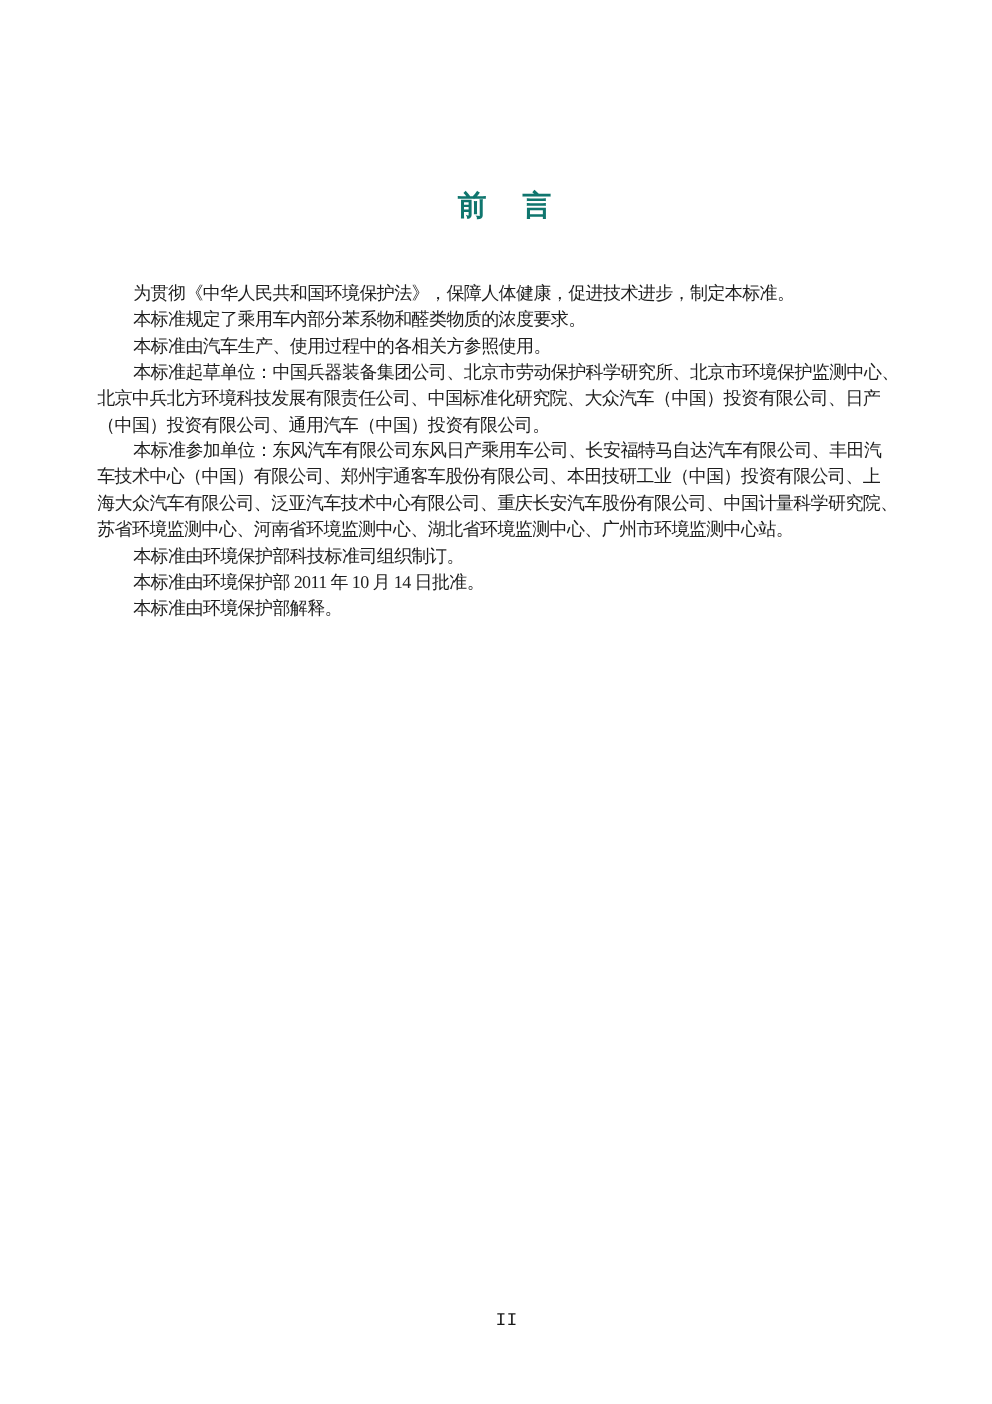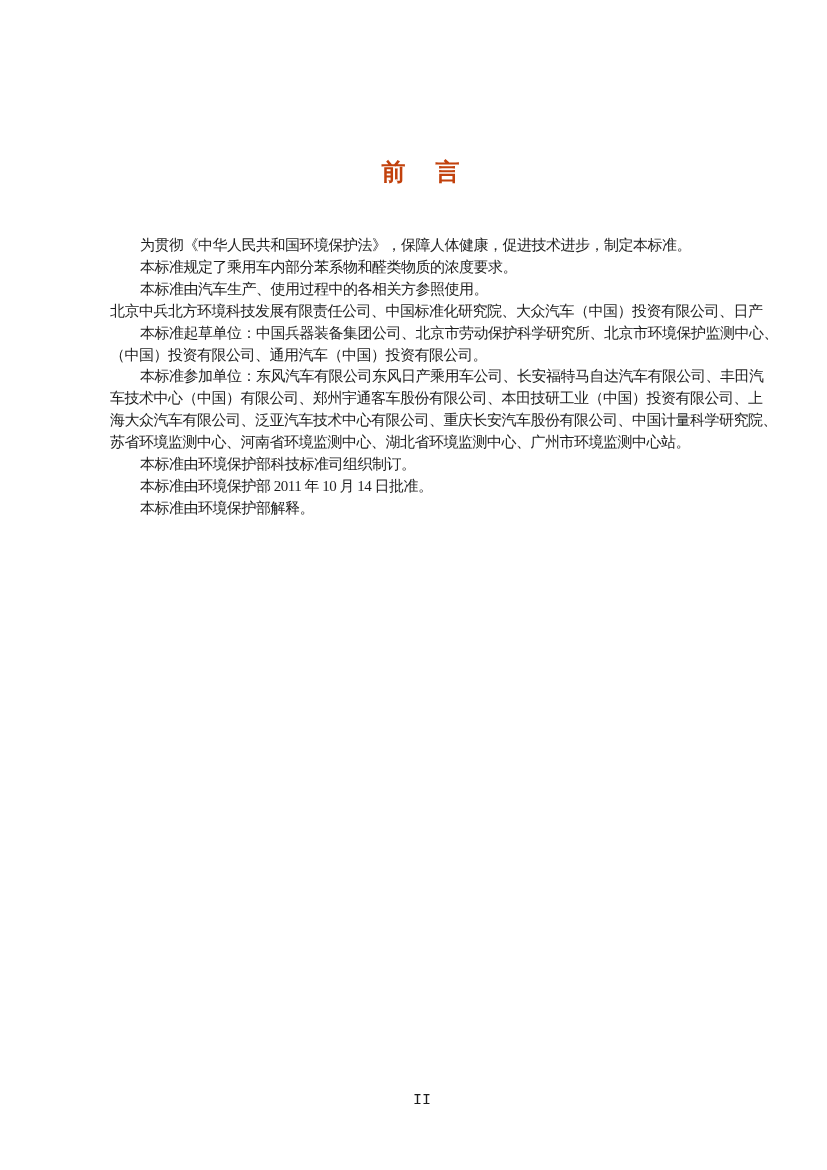--- a/index.html
+++ b/index.html
@@ -20,26 +20,26 @@
     position: absolute;
     top: 158px;
     left: 97px;
     width: 650px;
     text-align: center;
     font-family: "Liberation Sans", sans-serif;
     font-weight: bold;
     font-size: 24px;
     line-height: 28px;
     letter-spacing: 3px;
-    color: #c2410c;
+    color: #0f766e;
   }
   .doc-body {
     position: absolute;
     top: 235px;
-    left: 110px;
+    left: 81px;
     width: 650px;
     color: #1e1e1e;
   }
   .text-line {
     font-family: "Liberation Serif", serif;
     font-size: 15px;
     line-height: 21.9px;
     letter-spacing: -0.5px;
     white-space: nowrap;
     color: #1e1e1e;
@@ -62,22 +62,22 @@
 <body>
 
 <div class="page">
 
   <div class="doc-title">前　言</div>
 
   <div class="doc-body">
     <div class="text-line indented">为贯彻《中华人民共和国环境保护法》，保障人体健康，促进技术进步，制定本标准。</div>
     <div class="text-line indented">本标准规定了乘用车内部分苯系物和醛类物质的浓度要求。</div>
     <div class="text-line indented">本标准由汽车生产、使用过程中的各相关方参照使用。</div>
+    <div class="text-line indented">本标准起草单位：中国兵器装备集团公司、北京市劳动保护科学研究所、北京市环境保护监测中心、</div>
     <div class="text-line">北京中兵北方环境科技发展有限责任公司、中国标准化研究院、大众汽车（中国）投资有限公司、日产</div>
-    <div class="text-line indented">本标准起草单位：中国兵器装备集团公司、北京市劳动保护科学研究所、北京市环境保护监测中心、</div>
     <div class="text-line">（中国）投资有限公司、通用汽车（中国）投资有限公司。</div>
     <div class="text-line indented">本标准参加单位：东风汽车有限公司东风日产乘用车公司、长安福特马自达汽车有限公司、丰田汽</div>
     <div class="text-line">车技术中心（中国）有限公司、郑州宇通客车股份有限公司、本田技研工业（中国）投资有限公司、上</div>
     <div class="text-line">海大众汽车有限公司、泛亚汽车技术中心有限公司、重庆长安汽车股份有限公司、中国计量科学研究院、</div>
     <div class="text-line">苏省环境监测中心、河南省环境监测中心、湖北省环境监测中心、广州市环境监测中心站。</div>
     <div class="text-line indented">本标准由环境保护部科技标准司组织制订。</div>
     <div class="text-line indented">本标准由环境保护部 2011 年 10 月 14 日批准。</div>
     <div class="text-line indented">本标准由环境保护部解释。</div>
   </div>
 

